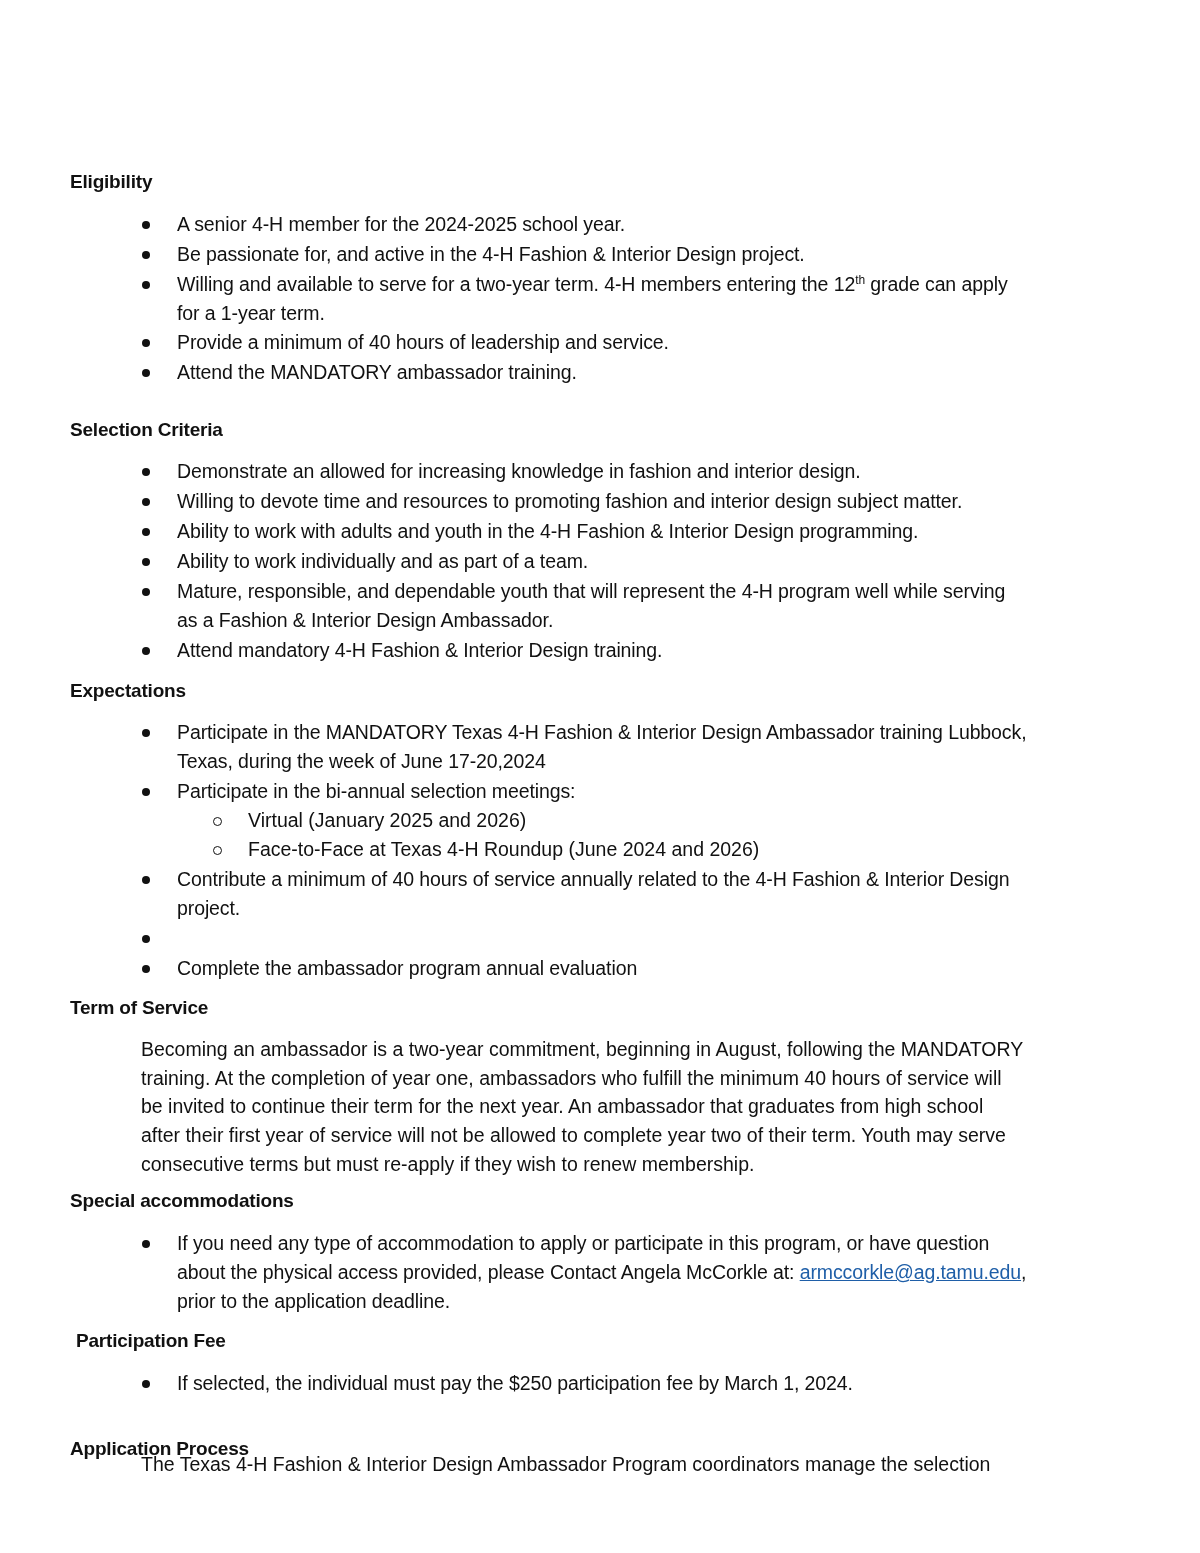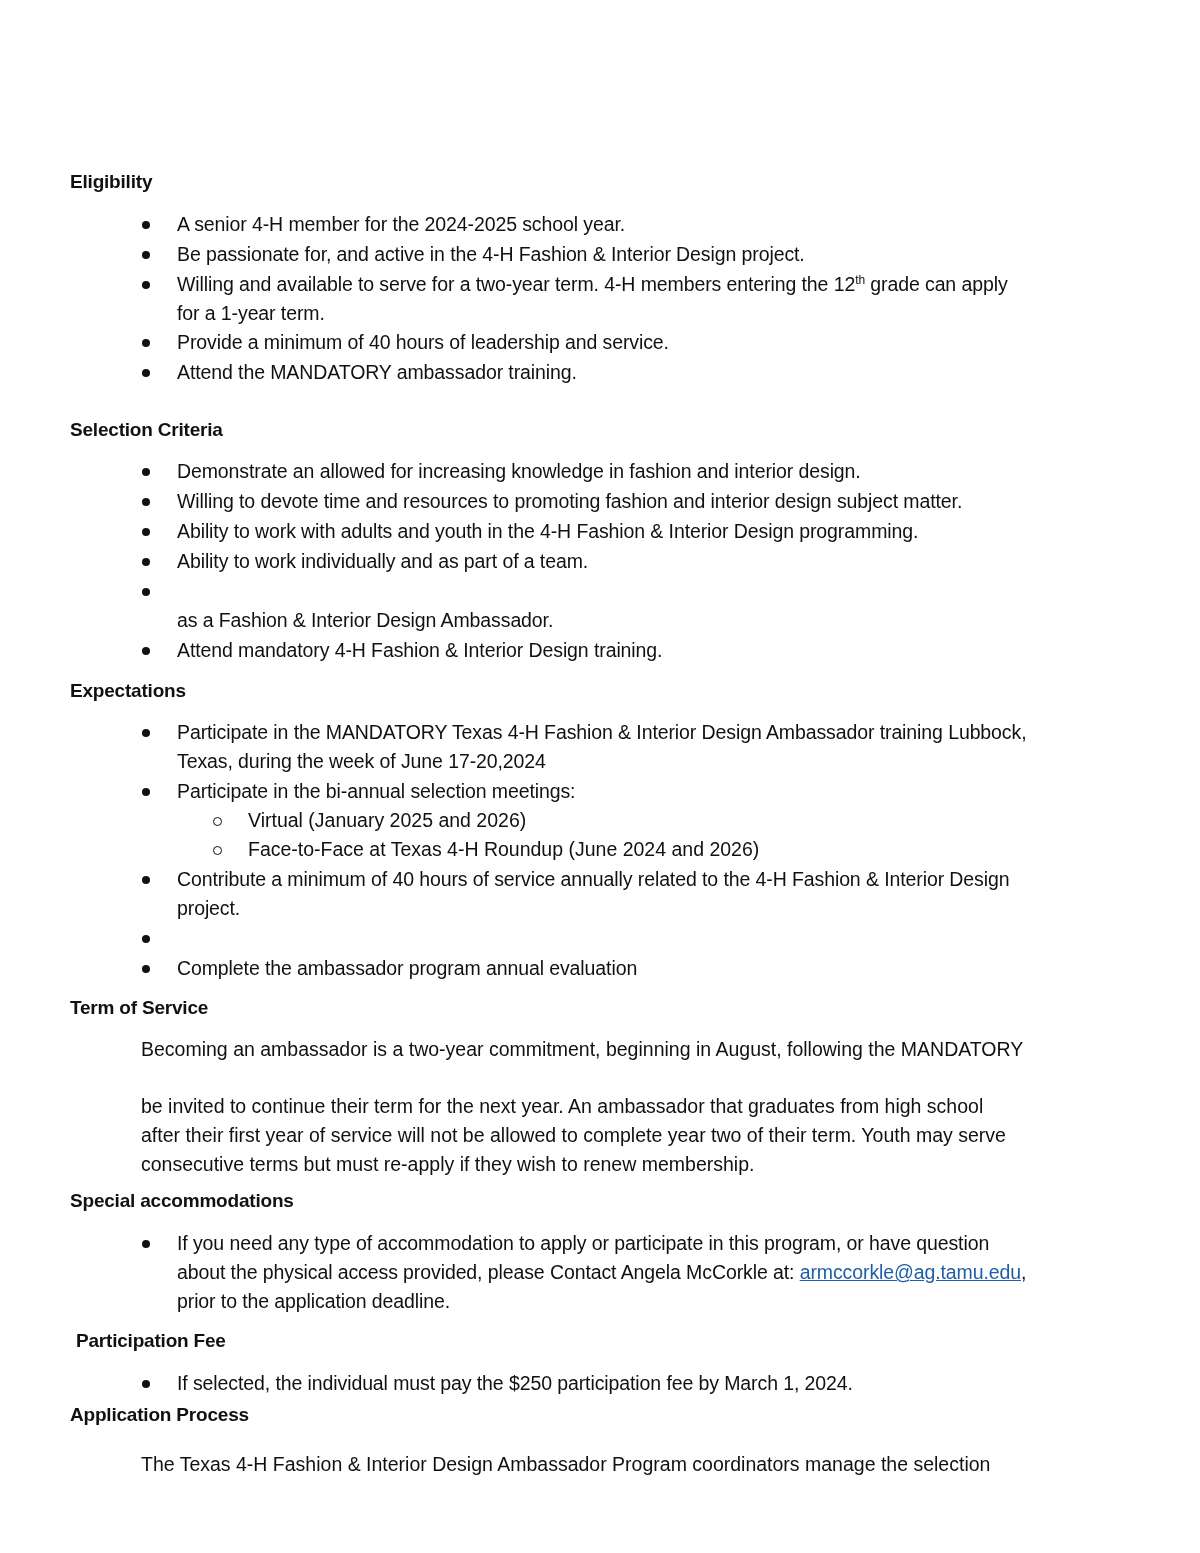--- a/index.html
+++ b/index.html
@@ -36,20 +36,21 @@
   <div class="h" style="top:391px">Selection Criteria</div>
   <span class="bul" style="top:440px"></span>
   <div class="li" style="top:429px">Demonstrate an allowed for increasing knowledge in fashion and interior design.</div>
   <span class="bul" style="top:470px"></span>
   <div class="li" style="top:459px">Willing to devote time and resources to promoting fashion and interior design subject matter.</div>
   <span class="bul" style="top:500px"></span>
   <div class="li" style="top:489px">Ability to work with adults and youth in the 4-H Fashion &amp; Interior Design programming.</div>
   <span class="bul" style="top:530px"></span>
   <div class="li" style="top:519px">Ability to work individually and as part of a team.</div>
   <span class="bul" style="top:560px"></span>
+  <div class="li" style="top:549px">Mature, responsible, and dependable youth that will represent the 4-H program well while serving</div>
   <div class="li" style="top:578px">as a Fashion &amp; Interior Design Ambassador.</div>
   <span class="bul" style="top:619px"></span>
   <div class="li" style="top:608px">Attend mandatory 4-H Fashion &amp; Interior Design training.</div>
 
   <div class="h" style="top:652px">Expectations</div>
   <span class="bul" style="top:701px"></span>
   <div class="li" style="top:690px">Participate in the MANDATORY Texas 4-H Fashion &amp; Interior Design Ambassador training Lubbock,</div>
   <div class="li" style="top:719px">Texas, during the week of June 17-20,2024</div>
   <span class="bul" style="top:760px"></span>
   <div class="li" style="top:749px">Participate in the bi-annual selection meetings:</div>
@@ -59,30 +60,31 @@
   <div class="sub" style="top:807px">Face-to-Face at Texas 4-H Roundup (June 2024 and 2026)</div>
   <span class="bul" style="top:848px"></span>
   <div class="li" style="top:837px">Contribute a minimum of 40 hours of service annually related to the 4-H Fashion &amp; Interior Design</div>
   <div class="li" style="top:866px">project.</div>
   <span class="bul" style="top:907px"></span>
   <span class="bul" style="top:937px"></span>
   <div class="li" style="top:926px">Complete the ambassador program annual evaluation</div>
 
   <div class="h" style="top:969px">Term of Service</div>
   <div class="para" style="top:1007px">Becoming an ambassador is a two-year commitment, beginning in August, following the MANDATORY</div>
+  <div class="para" style="top:1036px">training. At the completion of year one, ambassadors who fulfill the minimum 40 hours of service will</div>
   <div class="para" style="top:1064px">be invited to continue their term for the next year. An ambassador that graduates from high school</div>
   <div class="para" style="top:1122px">consecutive terms but must re-apply if they wish to renew membership.</div>
   <div class="para" style="top:1093px">after their first year of service will not be allowed to complete year two of their term. Youth may serve</div>
 
   <div class="h" style="top:1162px">Special accommodations</div>
   <span class="bul" style="top:1212px"></span>
   <div class="li" style="top:1201px">If you need any type of accommodation to apply or participate in this program, or have question</div>
   <div class="li" style="top:1230px"><span>about the physical access provided, please Contact Angela McCorkle at: </span><a href="#">armccorkle@ag.tamu.edu</a><span>,</span></div>
   <div class="li" style="top:1259px">prior to the application deadline.</div>
 
   <div class="h" style="top:1302px;left:76px">Participation Fee</div>
   <span class="bul" style="top:1352px"></span>
   <div class="li" style="top:1341px">If selected, the individual must pay the $250 participation fee by March 1, 2024.</div>
 
-  <div class="h" style="top:1376px">Application Process</div>
+  <div class="h" style="top:1410px">Application Process</div>
   <div class="para" style="top:1422px">The Texas 4-H Fashion &amp; Interior Design Ambassador Program coordinators manage the selection</div>
 
 </div>
 
 </body></html>

